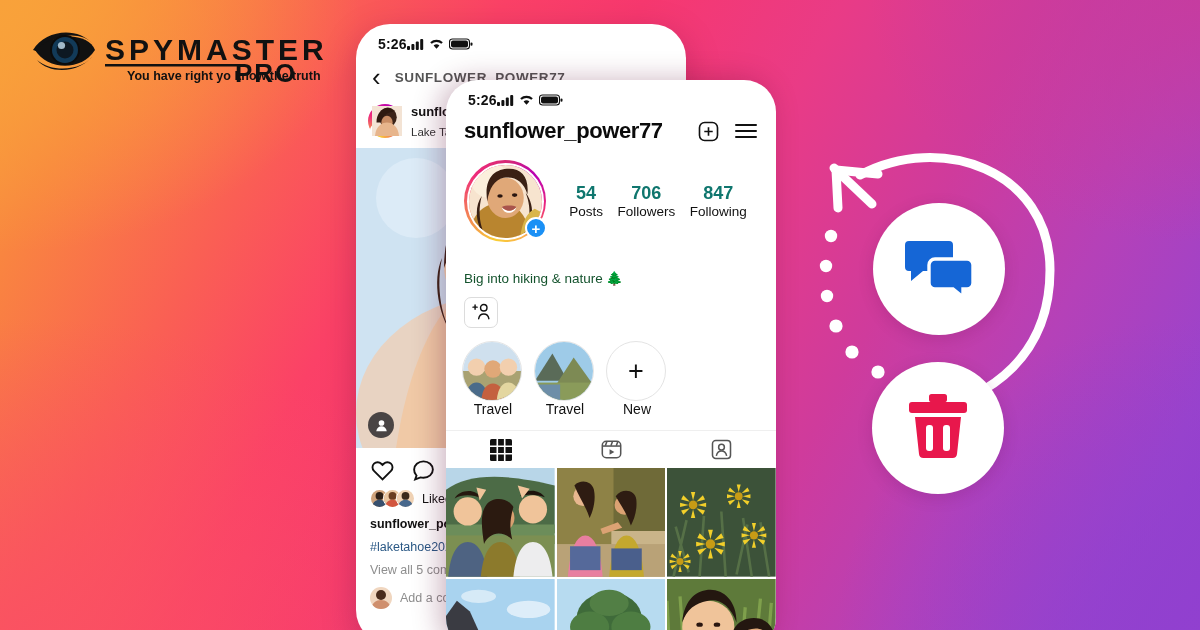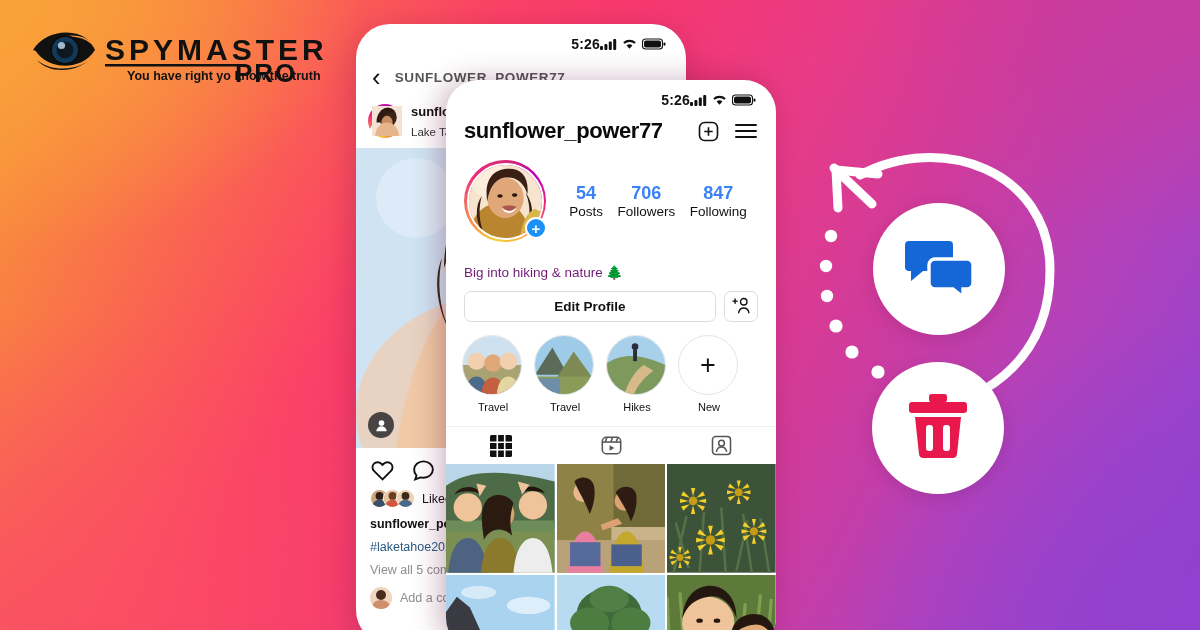--- a/index.html
+++ b/index.html
@@ -52,21 +52,21 @@
   }
   #phone-front {
     left: 446px; top: 80px; width: 330px; height: 570px;
     border-radius: 32px;
     box-shadow: -6px 0 28px rgba(90,10,50,0.30);
   }
 
   
   .statusbar {
     height: 34px; display: flex; align-items: center;
-    justify-content: flex-end; padding: 6px 20px 0 22px;
+    justify-content: flex-start; padding: 6px 20px 0 22px;
   }
   .statusbar .time { font-size: 14px; font-weight: bold; color: #111; letter-spacing: .2px; }
   .sb-icons { display: flex; align-items: center; gap: 5px; }
   .sb-icons svg { display: block; }
 
   
   #bp-nav { display: flex; align-items: center; gap: 14px; padding: 6px 16px 4px 16px; height: 36px; }
   #bp-nav .backarrow { font-size: 26px; line-height: 1; color: #111; font-weight: 300; }
   #bp-title { font-size: 13.5px; font-weight: bold; color: #555; letter-spacing: .6px; }
 
@@ -119,47 +119,47 @@
     background: conic-gradient(from 150deg, #fbad50, #f9ce34 12%, #ee2a7b 45%, #d62976 60%, #b900b4 72%, #ee2a7b 86%, #fbad50);
   }
   #fp-avatar-ring .av { width: 100%; height: 100%; border-radius: 50%; border: 2.5px solid #fff; overflow: hidden; }
   #fp-plus {
     position: absolute; right: -1px; bottom: 3px; width: 22px; height: 22px; border-radius: 50%;
     background: #1b90f5; border: 2.5px solid #fff; color: #fff;
     display: flex; align-items: center; justify-content: center; font-size: 15px; line-height: 1; font-weight: 600;
   }
   .statgroup { flex: 1; display: flex; justify-content: space-around; padding: 0 4px 0 16px; }
   .stat { text-align: center; }
-  .stat .num { font-size: 18px; font-weight: bold; color: #3b82f6; line-height: 1.15; }
+  .stat .num { font-size: 18px; font-weight: bold; color: #0f766e; line-height: 1.15; }
   .stat .lbl { font-size: 13.5px; color: #111; }
 
   #fp-bio { padding: 10px 18px 0 18px; }
   #fp-bio .name { font-size: 13.5px; font-weight: bold; color: #111; }
-  #fp-bio .desc { font-size: 13.5px; color: #701a75; margin-top: 12px; }
+  #fp-bio .desc { font-size: 13.5px; color: #14532d; margin-top: 18px; }
 
   #fp-buttons { display: flex; gap: 8px; padding: 11px 18px 0 18px; }
   #fp-edit {
     flex: 1; height: 31px; border: 1px solid #dcdcdc; border-radius: 7px; background: #fff;
     font-size: 13.5px; font-weight: bold; color: #111;
     display: flex; align-items: center; justify-content: center;
     font-family: "Liberation Sans", sans-serif;
   }
   #fp-adduser {
     width: 34px; height: 31px; border: 1px solid #dcdcdc; border-radius: 7px; background: #fff;
     display: flex; align-items: center; justify-content: center;
   }
 
   #fp-highlights { display: flex; padding: 13px 16px 0 16px; gap: 10px; }
   .hl { width: 62px; text-align: center; }
   .hl .circ {
     width: 60px; height: 60px; border-radius: 50%; border: 1.5px solid #e4e4e4;
     overflow: hidden; display: flex; align-items: center; justify-content: center;
     background: #fff;
   }
-  .hl .lbl { font-size: 11px; color: #111; margin-top: 6px; }
+  .hl .lbl { font-size: 14px; color: #111; }
   .hl.new .circ { font-size: 27px; color: #111; font-weight: 300; line-height: 1; }
 
   #fp-tabs {
     display: flex; margin-top: 13px; border-top: 1px solid #efefef;
     height: 38px; align-items: center;
   }
   #fp-tabs .tab { flex: 1; display: flex; align-items: center; justify-content: center; height: 100%; }
   #fp-tabs .tab svg { display: block; }
 
   #fp-grid { display: grid; grid-template-columns: repeat(3, 1fr); gap: 2px; }
@@ -423,21 +423,20 @@
         <div class="lbl">Following</div>
       </div>
     </div>
   </div>
 
   <div id="fp-bio">
     <div class="desc">Big into hiking &amp; nature 🌲</div>
   </div>
 
   <div id="fp-buttons">
-    <button id="fp-edit">Edit Profile</button>
     <button id="fp-adduser">
       <span>
         <svg width="19" height="17" viewBox="0 0 20 18" fill="none" stroke="#111" stroke-width="1.5" stroke-linecap="round">
             <path d="M1 4.4h4.4M3.2 2.2v4.4"></path>
             <circle cx="12.4" cy="5" r="3.4"></circle>
             <path d="M7 16.6c.6-3.4 2.8-5 5.4-5s4.8 1.6 5.4 5"></path>
           </svg>
       </span>
     </button>
   </div>
@@ -462,32 +461,20 @@
       <div class="circ">
         <svg viewBox="0 0 60 60" width="100%" height="100%">
           <rect width="60" height="60" fill="#9ecbe8"></rect>
           <path d="M0 40 18 12 34 40Z" fill="#5a6b58"></path>
           <path d="M22 44 40 16 60 44Z" fill="#7d8a54"></path>
           <rect y="42" width="60" height="18" fill="#8a9b5a"></rect>
           <path d="M0 44h26v16H0Z" fill="#6d8ea8"></path>
         </svg>
       </div>
       <div class="lbl">Travel</div>
-    </div>
-    <div class="hl">
-      <div class="circ">
-        <svg viewBox="0 0 60 60" width="100%" height="100%">
-          <rect width="60" height="60" fill="#a8d0ea"></rect>
-          <path d="M0 28c16-10 34-10 60 2v30H0Z" fill="#7d9a5c"></path>
-          <path d="M18 60c6-18 14-26 20-30l10 6c-8 6-16 14-20 24Z" fill="#d8b98a"></path>
-          <rect x="27" y="14" width="4" height="12" fill="#2b2b3a"></rect>
-          <circle cx="29" cy="11" r="3.4" fill="#2b2b3a"></circle>
-        </svg>
-      </div>
-      <div class="lbl">Hikes</div>
     </div>
     <div class="hl new">
       <div class="circ">+</div>
       <div class="lbl">New</div>
     </div>
   </div>
 
   <div id="fp-tabs">
     <div class="tab">
       <span>

